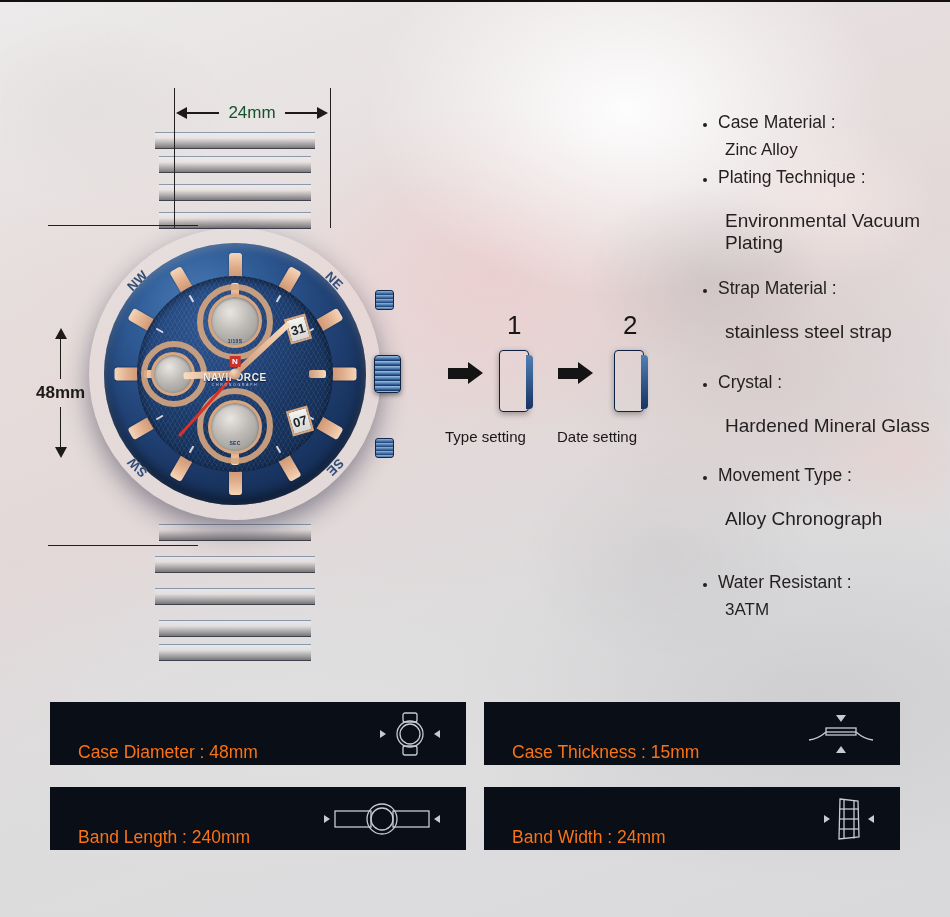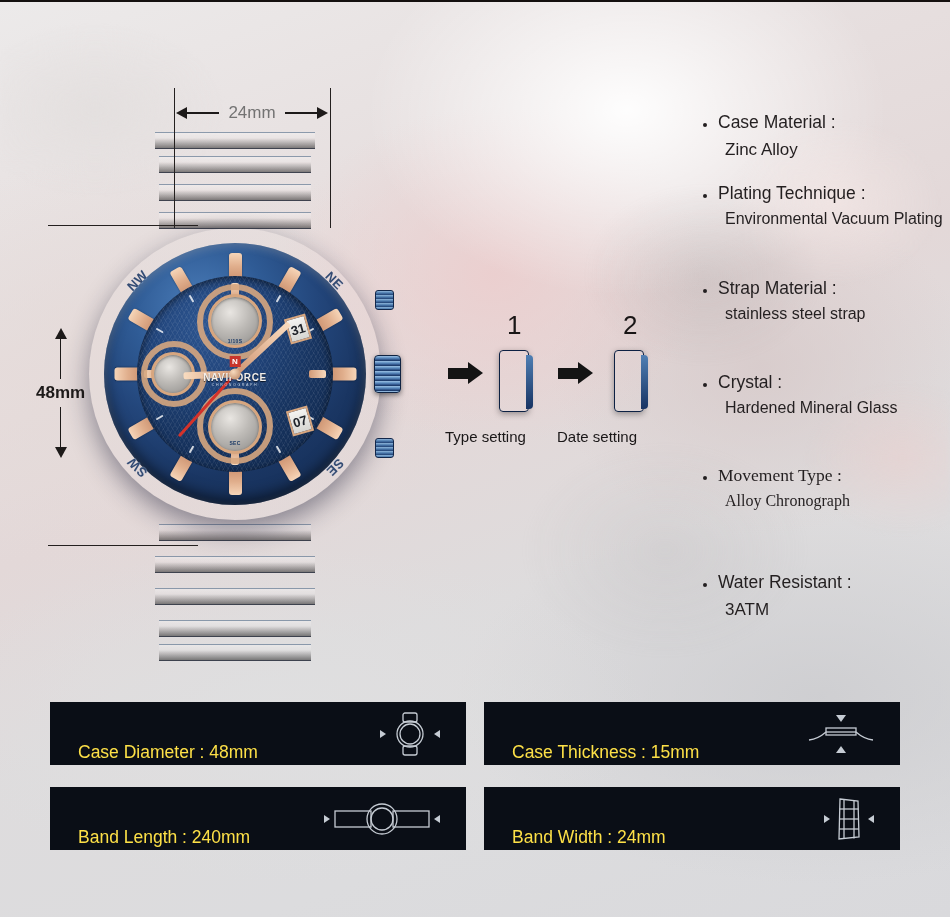--- a/index.html
+++ b/index.html
@@ -197,21 +197,21 @@
     background:repeating-linear-gradient(180deg,#8fb6da 0px,#4b79ad 2px,#203f70 4px);
     border:1px solid #12274a;
   }
   .pu-top { top:62px; } .pu-bot { bottom:62px; }
 
   
   .dim-vline { position:absolute; width:1px; background:#24201f; z-index:4; }
   .dim-lead  { position:absolute; height:1px; background:#24201f; z-index:4; }
   .dim-arrow-h {
     position:absolute; display:flex; align-items:center; z-index:5;
-    font-size:17px; color:#737373;
+    font-size:17px; color:#14532d;
   }
   .arr-line { height:1.6px; background:#1d1a19; flex:1; }
   .arr-head-l, .arr-head-r {
     width:0; height:0; border-top:6px solid transparent; border-bottom:6px solid transparent;
   }
   .arr-head-l { border-right:11px solid #1d1a19; }
   .arr-head-r { border-left:11px solid #1d1a19; }
   .dim-label-h { padding:0 9px; white-space:nowrap; font-size:17px; }
 
   .dim-vert { position:absolute; z-index:5; display:flex; flex-direction:column; align-items:center; }
@@ -246,29 +246,29 @@
   
   #spec-list { position:absolute; left:703px; top:100px; width:247px; z-index:5; }
   .spec-item { position:absolute; left:0; }
   .spec-head { display:flex; align-items:flex-start; }
   .bullet {
     width:4px; height:4px; border-radius:50%; background:#231f20;
     margin-top:11px; margin-right:11px; flex:none;
   }
   .spec-title { font-size:17.5px; color:#231f20; line-height:1.25; white-space:nowrap; }
   .spec-val { font-size:17px; color:#231f20; margin-left:22px; margin-top:6px; }
-  .spec-val.sm { font-size:16px; margin-top:5px; }
+  .spec-val.sm { font-size:19px; margin-top:21px; }
 
   
   .card {
     position:absolute; background:#0a0e16; z-index:6;
     display:flex; align-items:center; justify-content:space-between;
     padding:0 26px 0 28px;
   }
-  .card-label { color:#fde047; font-size:17.5px; white-space:nowrap;margin-top:38px; }
+  .card-label { color:#f97316; font-size:17.5px; white-space:nowrap;margin-top:38px; }
   .card-icon { display:flex; align-items:center; gap:4px; }
   .tri-l { width:0;height:0;border-top:4px solid transparent;border-bottom:4px solid transparent;border-left:6px solid #c6ccd4; }
   .tri-r { width:0;height:0;border-top:4px solid transparent;border-bottom:4px solid transparent;border-right:6px solid #c6ccd4; }
   .tri-d { width:0;height:0;border-left:5px solid transparent;border-right:5px solid transparent;border-top:7px solid #c6ccd4; }
   .tri-u { width:0;height:0;border-left:5px solid transparent;border-right:5px solid transparent;border-bottom:7px solid #c6ccd4; }
 </style>
 </head>
 <body>
 
 <div id="bg">
@@ -416,21 +416,21 @@
 
 <div id="spec-list">
   <div class="spec-item" style="top:12px;">
     <div class="spec-head">
         <span class="bullet"></span>
       <span class="spec-title">Case Material :</span>
       </div>
     <div class="spec-val">Zinc Alloy</div>
   </div>
 
-  <div class="spec-item" style="top:83px;">
+  <div class="spec-item" style="top:67px;">
     <div class="spec-head">
         <span class="bullet"></span>
       <span class="spec-title">Plating Technique :</span>
       </div>
     <div class="spec-val sm">Environmental Vacuum Plating</div>
   </div>
 
   <div class="spec-item" style="top:178px;">
     <div class="spec-head">
         <span class="bullet"></span>
@@ -440,21 +440,21 @@
   </div>
 
   <div class="spec-item" style="top:272px;">
     <div class="spec-head">
         <span class="bullet"></span>
       <span class="spec-title">Crystal :</span>
       </div>
     <div class="spec-val sm">Hardened Mineral Glass</div>
   </div>
 
-  <div class="spec-item" style="top:365px;font-family:Liberation Serif, serif;">
+  <div class="spec-item" style="top:365px;">
     <div class="spec-head">
         <span class="bullet"></span>
       <span class="spec-title">Movement Type :</span>
       </div>
     <div class="spec-val sm">Alloy Chronograph</div>
   </div>
 
   <div class="spec-item" style="top:472px;">
     <div class="spec-head">
         <span class="bullet"></span>

